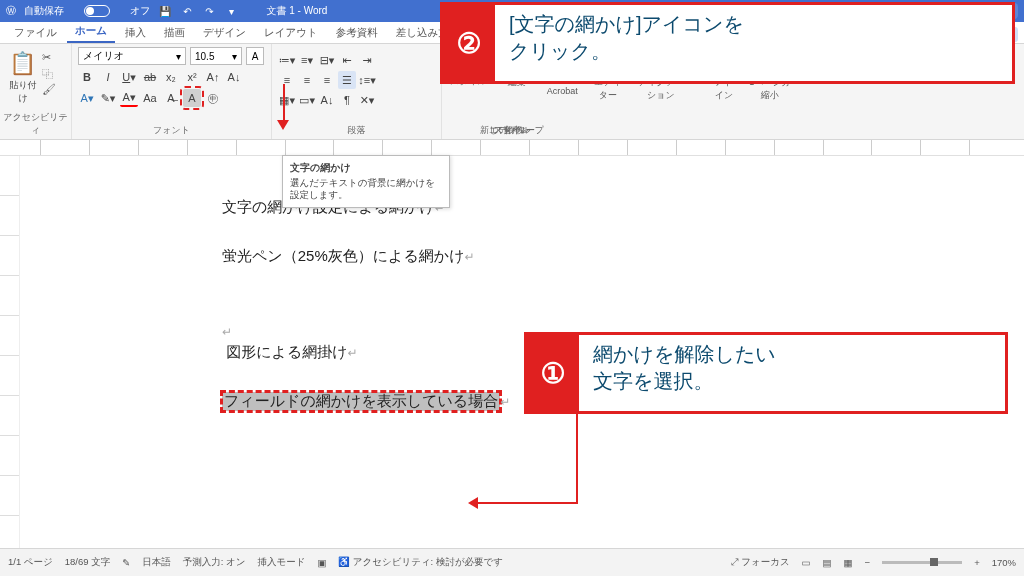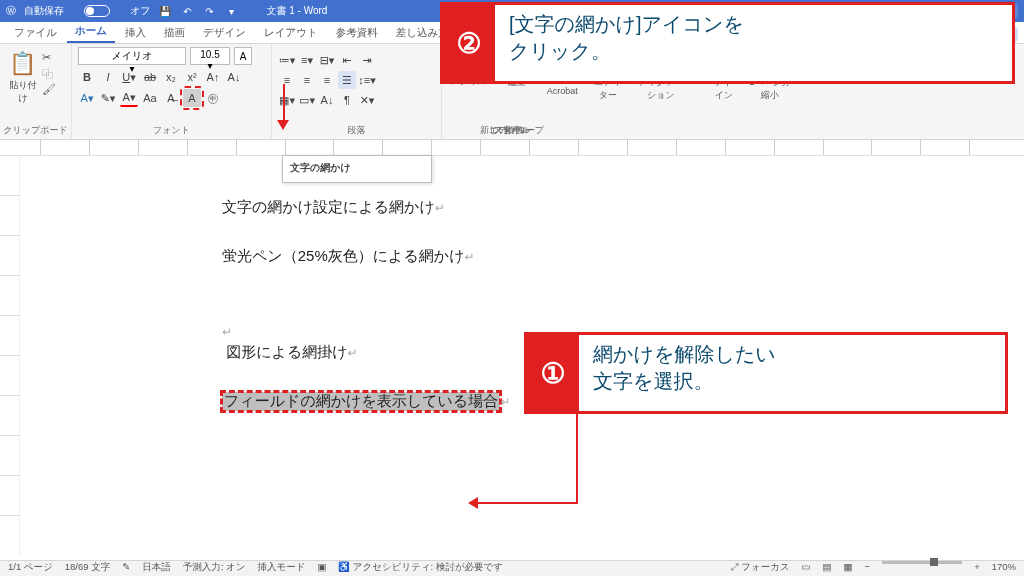--- a/index.html
+++ b/index.html
@@ -27,56 +27,56 @@
   .ribbon { height: 96px; background:#F5F5F5; border-bottom:1px solid #d6d6d6; display:flex; position:relative; }
   .group { border-right:1px solid #e2e2e2; padding:3px 6px 0 6px; display:flex; flex-direction:column; position:relative; }
   .grouplabel { font-size:9px; color:#666; text-align:center; padding:1px 0; position:absolute; bottom:1px; left:0; right:0; }
 
   .paste-big { width:34px; text-align:center; font-size:9px; color:#444; }
   .paste-big .ic { font-size:22px; display:block; margin:4px 0 2px; }
   .smallstack { display:flex; flex-direction:column; gap:3px; padding-top:4px; font-size:11px; color:#555; }
 
   .font-group { width:200px; }
   .font-row1 { display:flex; gap:4px; align-items:center; }
-  .combo { border:1px solid #bbb; background:#fff; font-size:10px; padding:1px 4px; display:flex; align-items:center; justify-content:space-between;flex-direction:column; }
+  .combo { border:1px solid #bbb; background:#fff; font-size:10px; padding:1px 4px; display:flex; align-items:center; justify-content:space-between; }
   .fontname { width:108px; height:18px; }
-  .fontsize { width:40px; height:18px; }
+  .fontsize { width:52px; height:18px; }
   .abox { width:18px; height:18px; border:1px solid #bbb; background:#fff; display:flex; align-items:center; justify-content:center; font-size:10px; }
   .font-row2, .font-row3 { display:flex; gap:3px; align-items:center; margin-top:3px; font-size:11px; color:#444; }
   .ibtn { width:18px; height:18px; display:flex; align-items:center; justify-content:center; cursor:pointer; border-radius:2px; }
   .shade-btn { outline:2px dashed #E02020; outline-offset:1px; background:#ddd; }
 
   .para-group { width:170px; }
   .para-row { display:flex; gap:2px; align-items:center; margin-top:2px; font-size:11px; color:#444; }
 
   .generic-group { padding:4px 8px 14px; text-align:center; font-size:9px; color:#555; min-width:44px; display:flex; flex-direction:column; align-items:center; justify-content:flex-start; gap:2px; }
   .generic-group .ic2 { font-size:18px; color:#4472C4; margin-top:4px; }
 
   
-  .tooltip { position:absolute; left:282px; top:155px; width:150px; background:#fff; border:1px solid #bbb; padding:5px 7px; font-size:9.5px; color:#444; box-shadow:1px 1px 4px rgba(0,0,0,.15); z-index:5; line-height:1.35; }
+  .tooltip { position:absolute; left:282px; top:155px; width:168px; background:#fff; border:1px solid #bbb; padding:5px 7px; font-size:9.5px; color:#444; box-shadow:1px 1px 4px rgba(0,0,0,.15); z-index:5; line-height:1.35; }
   .tooltip .tt-title { font-weight:600; margin-bottom:2px; font-size:10px; }
 
   
   .ruler { height:16px; background:#fff; border-bottom:1px solid #e0e0e0; position:relative; font-size:7px; color:#777; }
   .ruler-inner { position:absolute; left:40px; right:6px; top:0; bottom:0; display:flex; }
   .rtick { flex:1; border-left:1px solid #ccc; position:relative; }
 
   
   .docarea { position:absolute; left:0; right:0; top:156px; bottom:20px; background:#fff; overflow:hidden; }
   .vruler { position:absolute; left:0; top:0; bottom:0; width:20px; background:#fff; border-right:1px solid #eee; font-size:7px; color:#888; }
   .vruler div { height:40px; border-bottom:1px solid #ddd; padding-left:2px; }
   .page { position:absolute; left:36px; top:0; width:960px; }
   .docline { font-size:15px; color:#222; margin-left:186px; padding:2px 0; }
   .ret { color:#aaa; font-size:12px; }
   .spacer { height:26px; }
   .selected { background:#BFBFBF; display:inline-block; padding:0 2px; }
   .dashed-sel { outline:3px dashed #E02020; outline-offset:-1px; }
 
   
-  .statusbar { position:absolute; left:0; right:0; bottom:0; height:16px; background:#F3F3F3; border-top:1px solid #d6d6d6; display:flex; align-items:flex-start; font-size:9.5px; color:#555; padding:0 8px; gap:12px; }
+  .statusbar { position:absolute; left:0; right:0; bottom:0; height:28px; background:#F3F3F3; border-top:1px solid #d6d6d6; display:flex; align-items:center; font-size:9.5px; color:#555; padding:0 8px; gap:12px; }
   .statusbar .spacer2 { flex:1; }
   .zoomtrack { width:80px; height:3px; background:#bbb; position:relative; }
   .zoomtrack::after { content:""; width:8px; height:8px; background:#666; position:absolute; left:60%; top:-3px; }
 
   
   .callout { position:absolute; background:#fff; border:3px solid #E02020; display:flex; align-items:stretch; z-index:20; }
   .callout .num { background:#E02020; color:#fff; font-size:28px; font-weight:700; width:52px; display:flex; align-items:center; justify-content:center; }
   .callout .txt { padding:6px 14px; font-size:20px; color:#0c4a6e; line-height:1.35; }
   .c2 { left:440px; top:2px; width:575px; height:82px; }
   .c1 { left:524px; top:332px; width:484px; height:82px; }
@@ -136,21 +136,21 @@
       <div class="paste-big">
         <span class="ic">📋</span>
         <span>貼り付け</span>
       </div>
       <div class="smallstack">
         <span>✂</span>
         <span>⿻</span>
         <span>🖌</span>
       </div>
     </div>
-    <div class="grouplabel">クリップボード</div>
+    <div class="grouplabel">アクセシビリティ</div>
   </div>
 
   <div class="group font-group">
     <div class="font-row1">
       <div class="combo fontname">
           <span>メイリオ</span>
           <span>▾</span>
         </div>
       <div class="combo fontsize">
           <span>10.5</span>
@@ -275,20 +275,21 @@
       <div class="rtick"></div>
       <div class="rtick"></div>
       <div class="rtick"></div>
       <div class="rtick"></div>
       <div class="rtick"></div>
   </div>
 </div>
 
 <div class="tooltip">
   <div class="tt-title">文字の網かけ</div>
+  <div>選んだテキストの背景に網かけを設定します。</div>
 </div>
 
 <div class="docarea">
   <div class="vruler">
     <div></div>
       <div></div>
       <div></div>
       <div></div>
       <div></div>
       <div></div>

